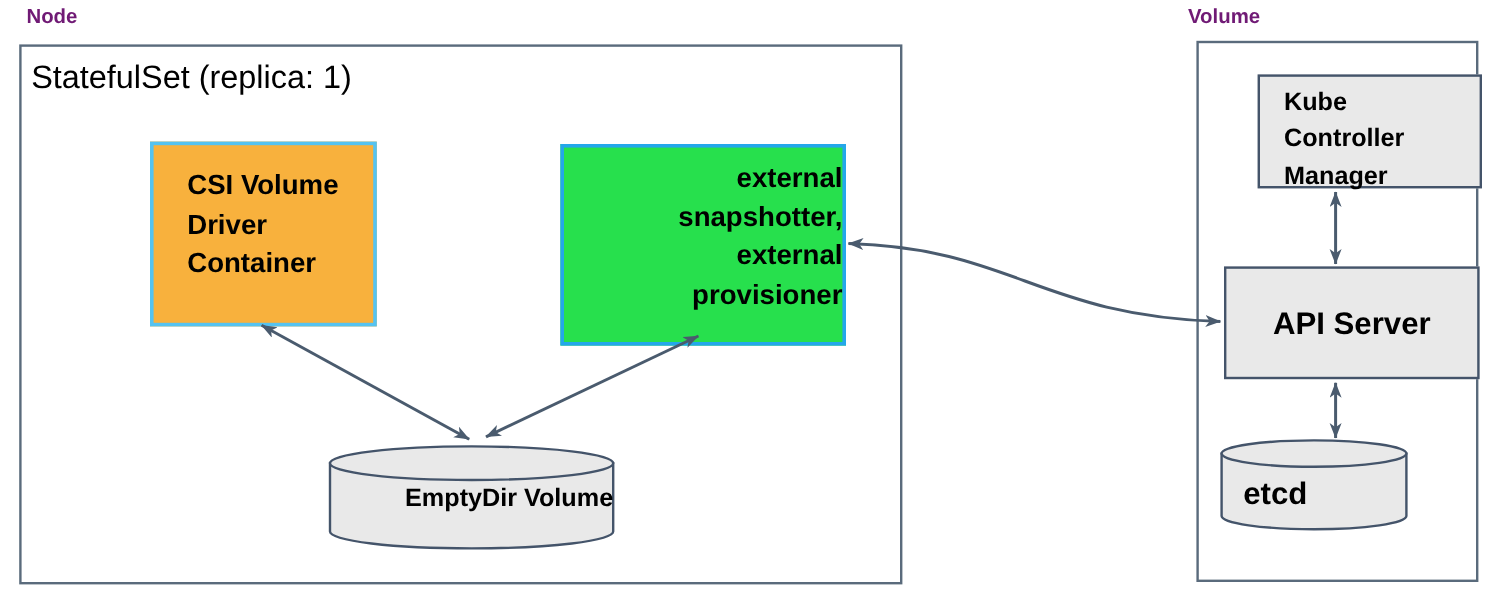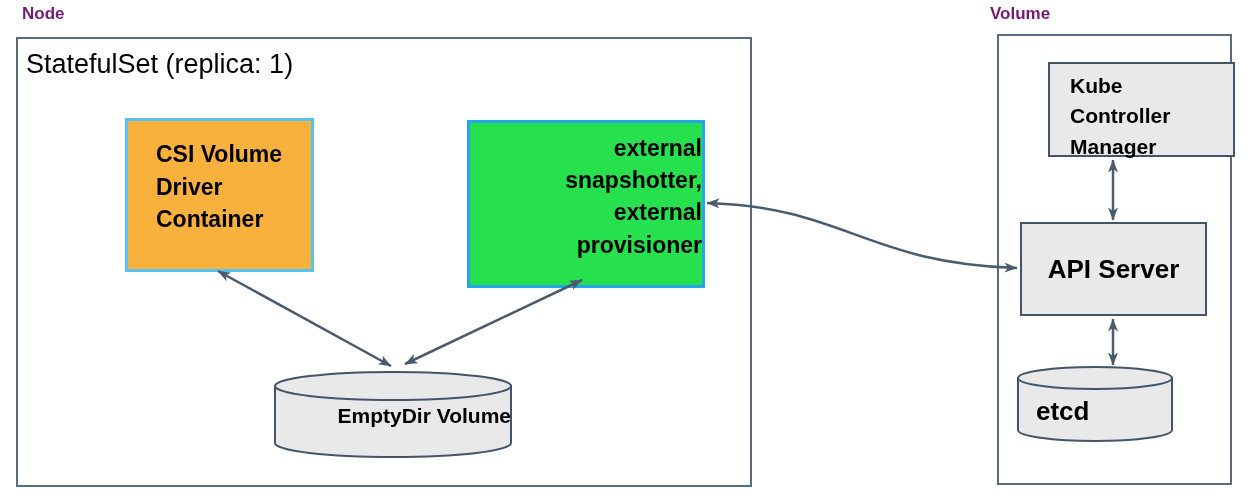--- a/index.html
+++ b/index.html
@@ -71,21 +71,21 @@
     left: 1020px; top: 62px;
     width: 187px; height: 95px;
     font-size: 21px;
     font-weight: 600;
     line-height: 1.45;
     padding: 7px 0 0 20px;
     margin-left: 28px;
   }
   .api-box {
     left: 1020px; top: 222px;
-    width: 187px; height: 94px;
+    width: 213px; height: 94px;
     font-size: 26px;
     font-weight: 600;
     display: flex;
     align-items: center;
     justify-content: center;
   }
   .float-label {
     position: absolute;
     color: #000000;
     z-index: 3;

